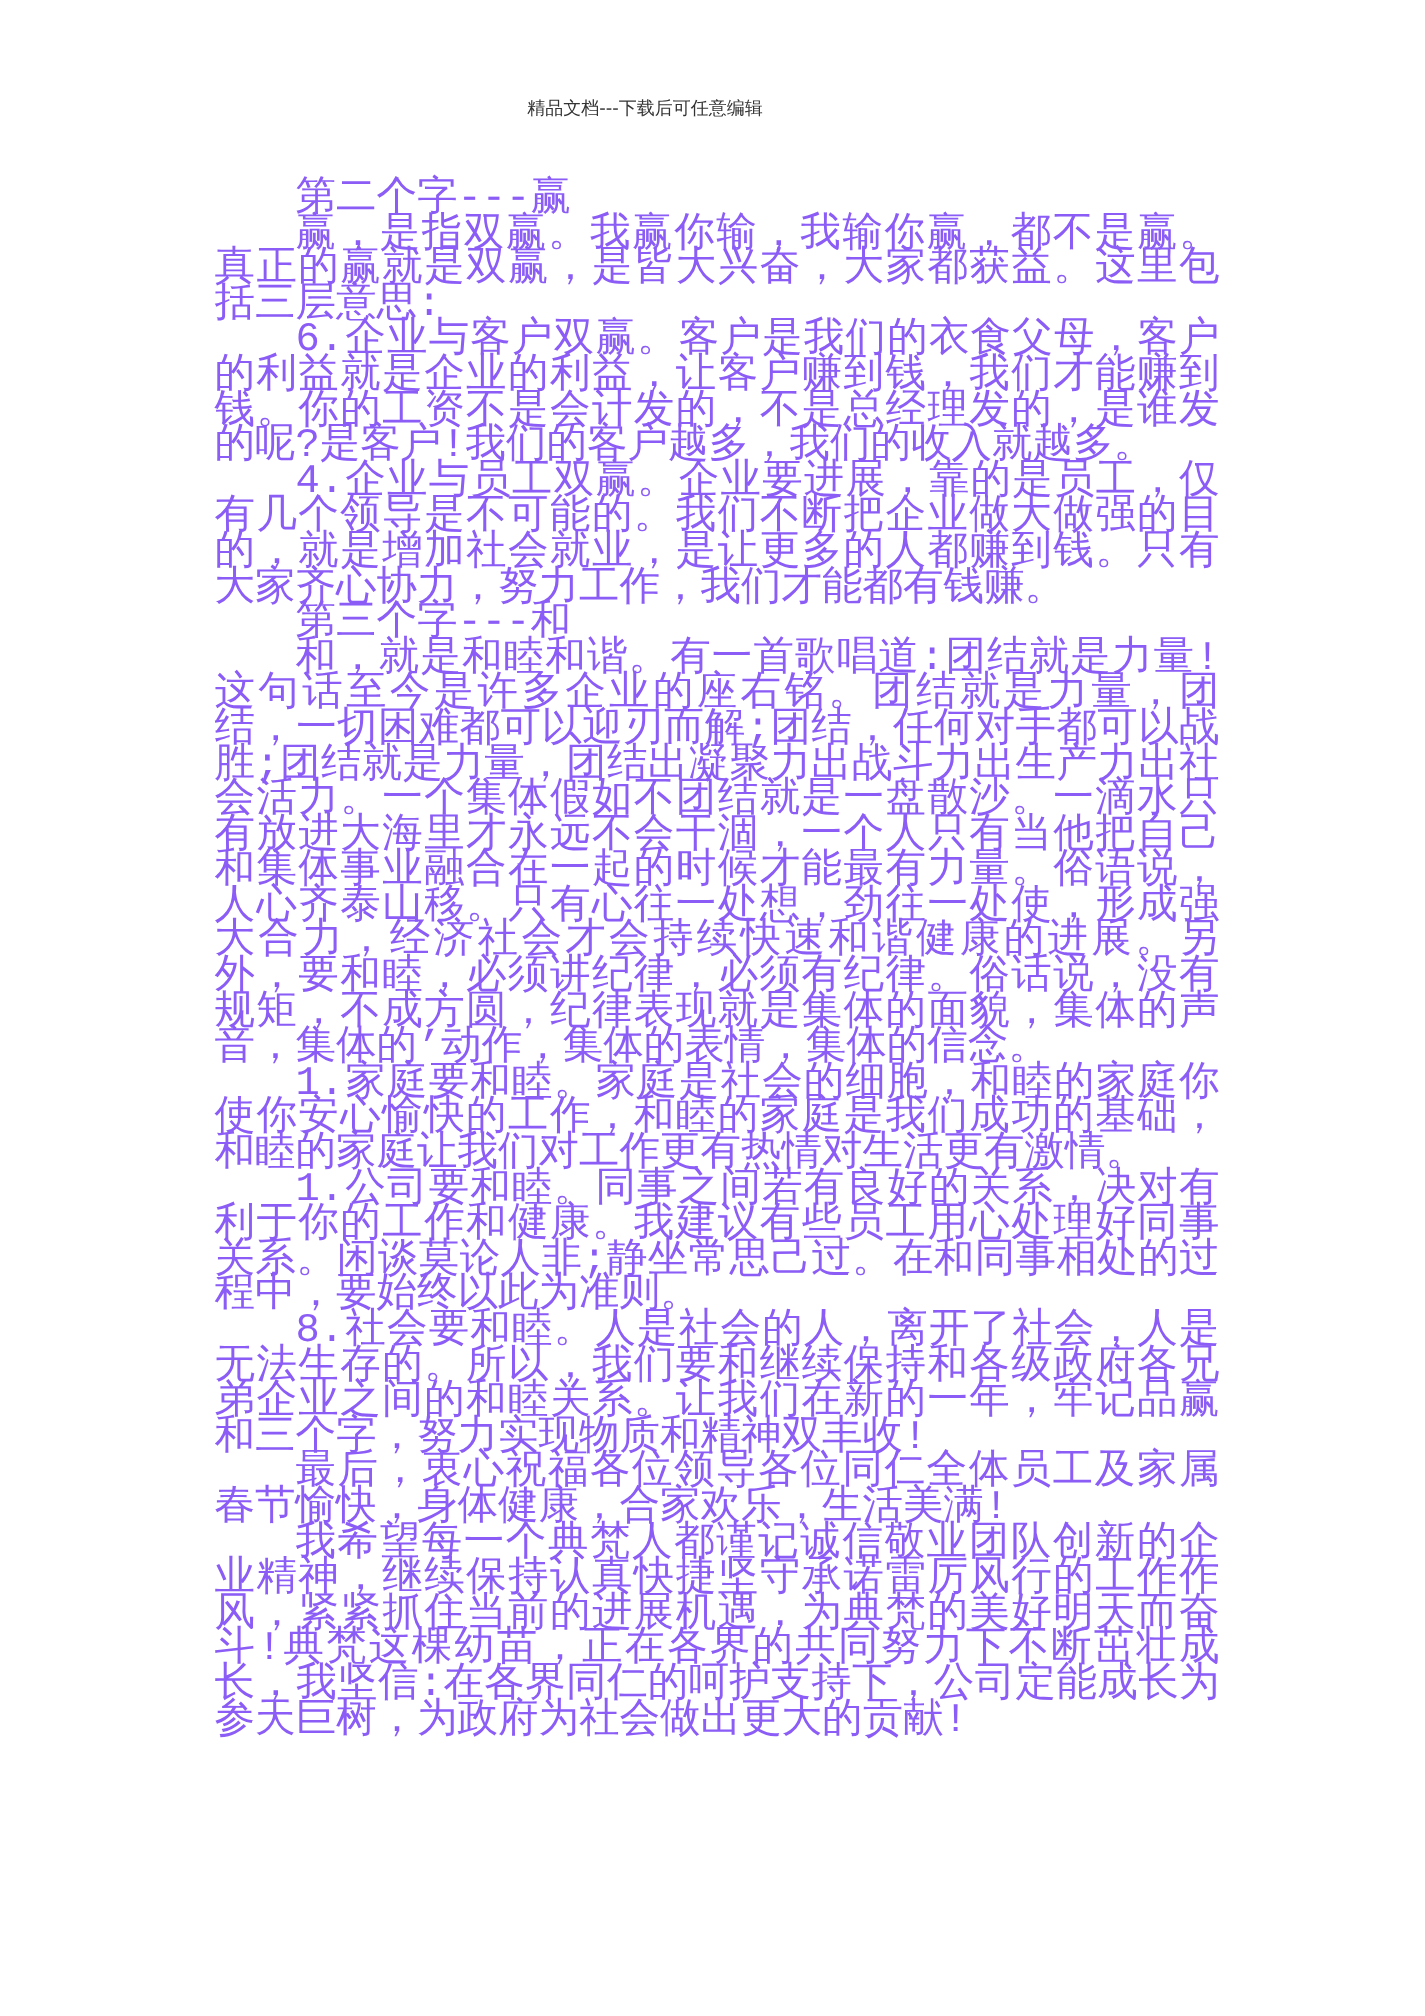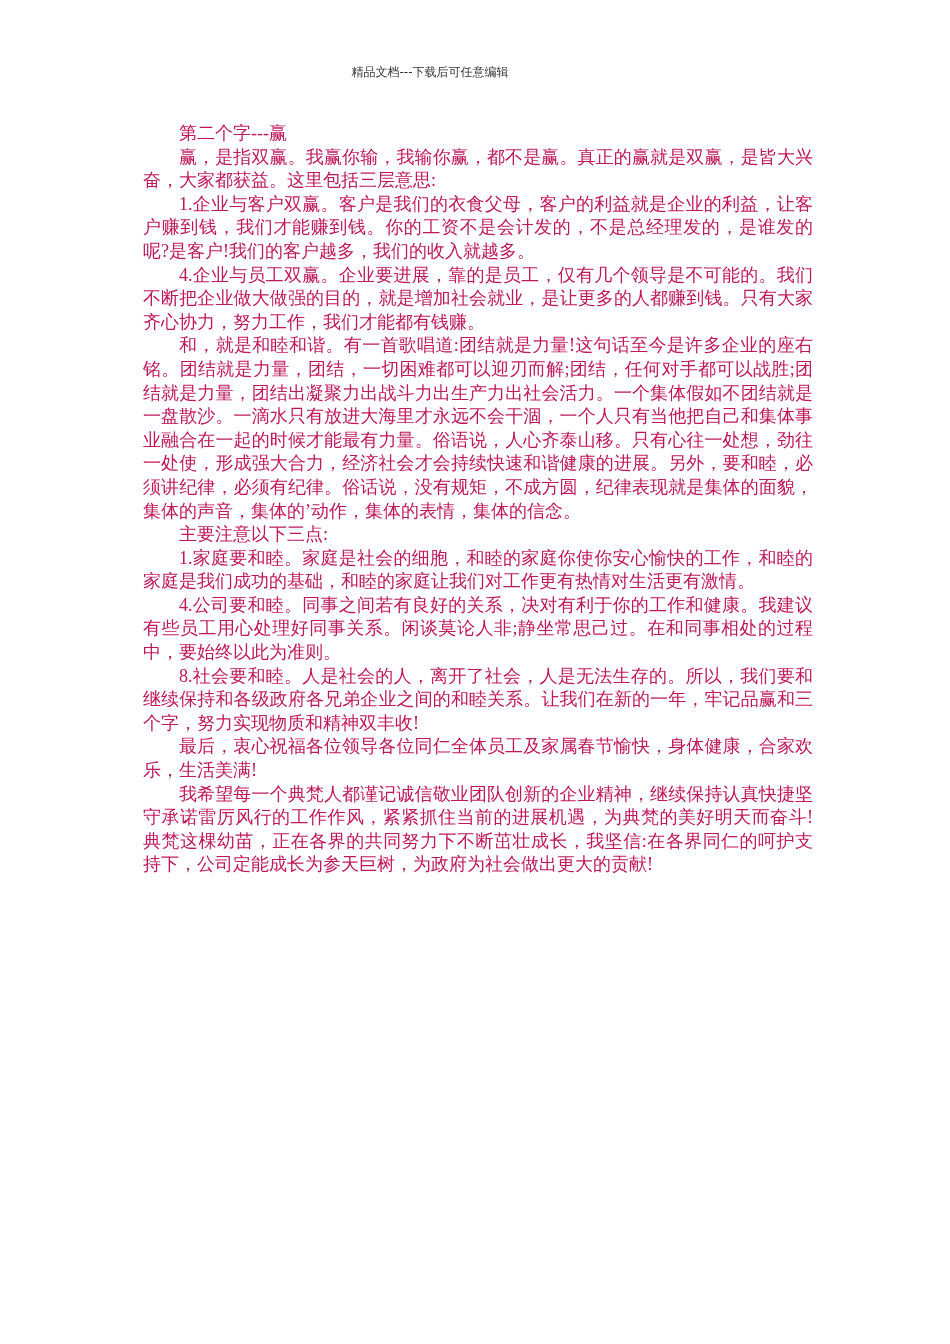--- a/index.html
+++ b/index.html
@@ -3,35 +3,35 @@
 <meta charset="utf-8">
 <style>
   html, body { margin:0; padding:0; background:#ffffff; }
   body { width:950px; height:1344px; position:relative; overflow:hidden; }
   .header {
     position:absolute; top:64px; left:0; width:860px; text-align:center;
     font-family:"DejaVu Sans", sans-serif; font-size:12px; color:#333;
   }
   .content {
     position:absolute; top:122px; left:143px; width:670px;
-    font-family:Liberation Serif, serif; font-size:18px; line-height:23.6px;
-    color:#be185d; text-align:justify;
+    font-family:Liberation Mono, monospace; font-size:27px; line-height:23.6px;
+    color:#8b5cf6; text-align:justify;
   }
   .content p { margin:0; text-indent:2em; }
 </style>
 </head>
 <body>
 
 <div class="header">精品文档---下载后可任意编辑</div>
 
 <div class="content">
   <p>第二个字---赢</p>
   <p>赢，是指双赢。我赢你输，我输你赢，都不是赢。真正的赢就是双赢，是皆大兴奋，大家都获益。这里包括三层意思:</p>
-  <p>1.企业与客户双赢。客户是我们的衣食父母，客户的利益就是企业的利益，让客户赚到钱，我们才能赚到钱。你的工资不是会计发的，不是总经理发的，是谁发的呢?是客户!我们的客户越多，我们的收入就越多。</p>
+  <p>6.企业与客户双赢。客户是我们的衣食父母，客户的利益就是企业的利益，让客户赚到钱，我们才能赚到钱。你的工资不是会计发的，不是总经理发的，是谁发的呢?是客户!我们的客户越多，我们的收入就越多。</p>
   <p>4.企业与员工双赢。企业要进展，靠的是员工，仅有几个领导是不可能的。我们不断把企业做大做强的目的，就是增加社会就业，是让更多的人都赚到钱。只有大家齐心协力，努力工作，我们才能都有钱赚。</p>
+  <p>第三个字---和</p>
   <p>和，就是和睦和谐。有一首歌唱道:团结就是力量!这句话至今是许多企业的座右铭。团结就是力量，团结，一切困难都可以迎刃而解;团结，任何对手都可以战胜;团结就是力量，团结出凝聚力出战斗力出生产力出社会活力。一个集体假如不团结就是一盘散沙。一滴水只有放进大海里才永远不会干涸，一个人只有当他把自己和集体事业融合在一起的时候才能最有力量。俗语说，人心齐泰山移。只有心往一处想，劲往一处使，形成强大合力，经济社会才会持续快速和谐健康的进展。另外，要和睦，必须讲纪律，必须有纪律。俗话说，没有规矩，不成方圆，纪律表现就是集体的面貌，集体的声音，集体的’动作，集体的表情，集体的信念。</p>
-  <p>主要注意以下三点:</p>
   <p>1.家庭要和睦。家庭是社会的细胞，和睦的家庭你使你安心愉快的工作，和睦的家庭是我们成功的基础，和睦的家庭让我们对工作更有热情对生活更有激情。</p>
-  <p>4.公司要和睦。同事之间若有良好的关系，决对有利于你的工作和健康。我建议有些员工用心处理好同事关系。闲谈莫论人非;静坐常思己过。在和同事相处的过程中，要始终以此为准则。</p>
+  <p>1.公司要和睦。同事之间若有良好的关系，决对有利于你的工作和健康。我建议有些员工用心处理好同事关系。闲谈莫论人非;静坐常思己过。在和同事相处的过程中，要始终以此为准则。</p>
   <p>8.社会要和睦。人是社会的人，离开了社会，人是无法生存的。所以，我们要和继续保持和各级政府各兄弟企业之间的和睦关系。让我们在新的一年，牢记品赢和三个字，努力实现物质和精神双丰收!</p>
   <p>最后，衷心祝福各位领导各位同仁全体员工及家属春节愉快，身体健康，合家欢乐，生活美满!</p>
   <p>我希望每一个典梵人都谨记诚信敬业团队创新的企业精神，继续保持认真快捷坚守承诺雷厉风行的工作作风，紧紧抓住当前的进展机遇，为典梵的美好明天而奋斗!典梵这棵幼苗，正在各界的共同努力下不断茁壮成长，我坚信:在各界同仁的呵护支持下，公司定能成长为参天巨树，为政府为社会做出更大的贡献!</p>
 </div>
 
 </body></html>

